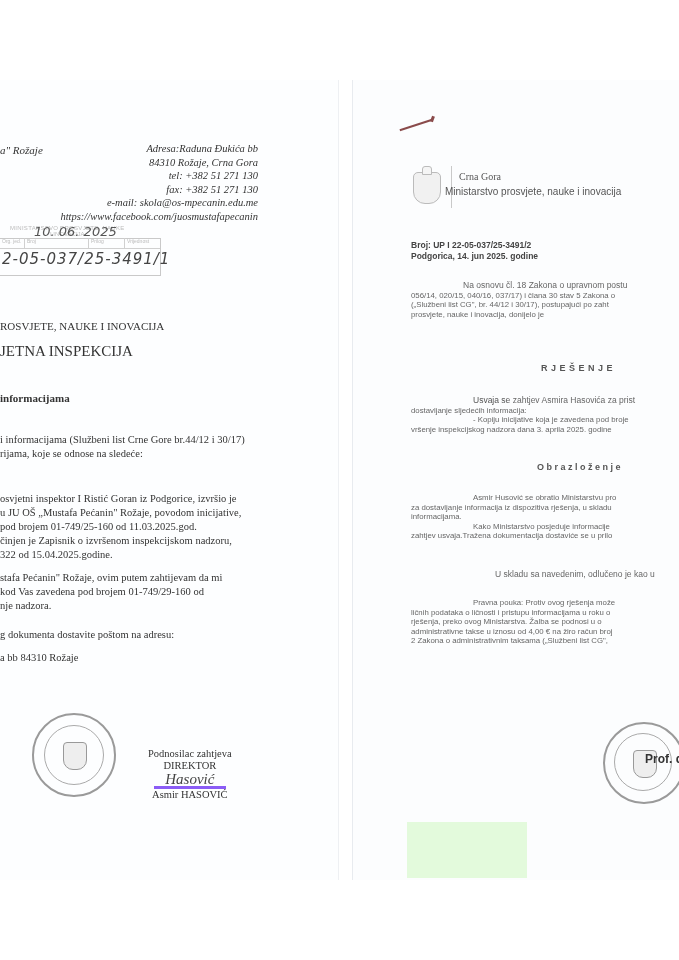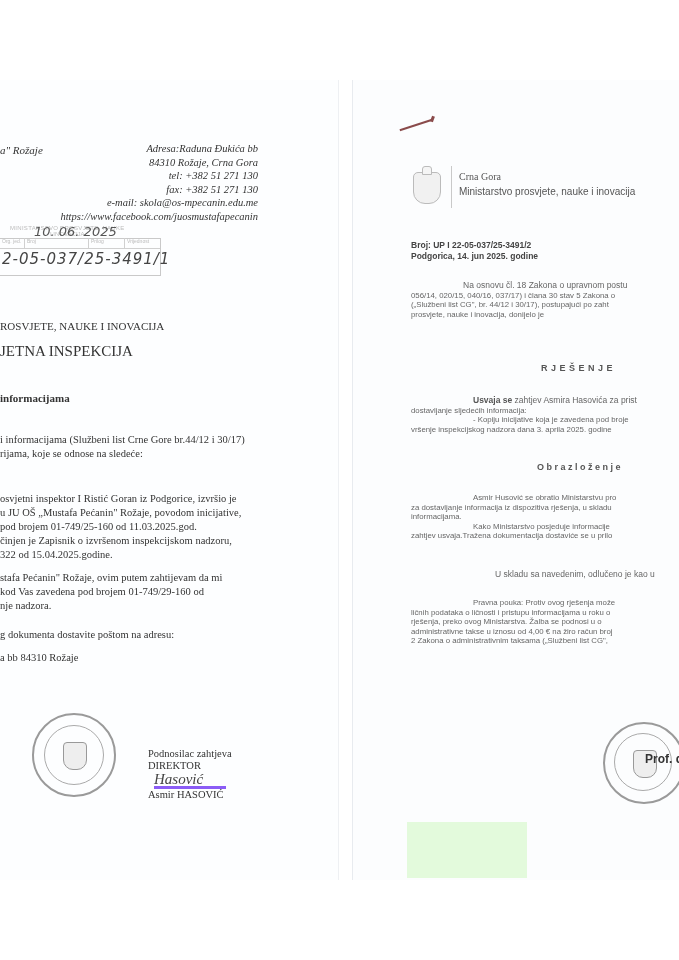--- a/index.html
+++ b/index.html
@@ -20,34 +20,34 @@
   .stamp-box .cell{position:absolute;top:13px;height:10px;border-left:1px solid #d0d0d0;font-family:"Liberation Sans",sans-serif;font-size:5px;color:#bbb;padding-left:2px;}
   .stamp-box .date{position:absolute;left:34px;top:-1px;font-family:"DejaVu Sans",sans-serif;font-size:13px;color:#555;font-style:italic;}
   .stamp-box .num{position:absolute;left:2px;top:25px;font-family:"DejaVu Sans",sans-serif;font-size:15px;color:#444;font-style:italic;letter-spacing:1px;}
   .l-recipient{left:0;top:240px;font-size:11px;color:#333;}
   .l-unit{left:0;top:263px;font-size:15px;color:#333;}
   .l-subject{left:0;top:312px;font-size:11px;font-weight:bold;color:#333;}
   .l-p{left:0;font-size:10.5px;color:#333;line-height:14px;}
   .seal{position:absolute;border-radius:50%;border:2px solid #9a9a9a;}
   .seal .inner{position:absolute;border-radius:50%;border:1px solid #aaa;}
   .seal .crest{position:absolute;left:50%;top:50%;width:22px;height:26px;margin-left:-11px;margin-top:-13px;border:1px solid #999;border-radius:4px 4px 10px 10px;background:#eee;}
-  .sign-block{left:148px;top:668px;text-align:left;font-size:10.5px;color:#333;line-height:12px;}
+  .sign-block{left:148px;top:668px;text-align:center;font-size:10.5px;color:#333;line-height:12px;}
   .sign-block .scrib{font-family:Liberation Serif, serif;font-style:italic;font-size:15px;color:#444;line-height:14px;border-bottom:3px solid #8b5cf6;margin:0 6px;}
   
   .r-tick{left:46px;top:44px;width:34px;height:2px;background:#8a4b4b;transform:rotate(-18deg);}
   .r-tick2{left:78px;top:36px;width:3px;height:6px;background:#8a4b4b;transform:rotate(20deg);}
   .r-crest{left:60px;top:92px;width:26px;height:30px;border:1px solid #bbb;border-radius:5px 5px 12px 12px;background:#f1f1f1;}
   .r-crest::before{content:"";position:absolute;left:8px;top:-7px;width:8px;height:7px;border:1px solid #bbb;border-radius:3px 3px 0 0;background:#f5f5f5;}
   .r-divider{left:98px;top:86px;width:1px;height:42px;background:#c9c9c9;}
   .r-org1{left:106px;top:91px;font-family:Liberation Serif, serif;font-size:10px;color:#555;}
-  .r-org2{left:106px;top:106px;font-family:"Liberation Sans",sans-serif;font-size:10px;color:#555;}
+  .r-org2{left:92px;top:106px;font-family:"Liberation Sans",sans-serif;font-size:10px;color:#555;}
   .r-ref{left:58px;top:160px;font-family:"Liberation Sans",sans-serif;font-size:8.5px;font-weight:bold;color:#444;line-height:11px;}
   .r-text{font-family:"Liberation Sans",sans-serif;font-size:7.8px;color:#666;line-height:9.5px;}
   .r-title{font-family:"Liberation Sans",sans-serif;font-size:9px;font-weight:bold;color:#555;letter-spacing:3.5px;}
-  .r-bold{font-weight:bold;color:#555;}
+  .r-bold{font-weight:normal;color:#555;}
   .green-note{left:54px;top:742px;width:120px;height:56px;background:#e3fadc;}
   .seal-r{left:250px;top:642px;width:78px;height:78px;}
   .prof{left:292px;top:672px;font-family:"Liberation Sans",sans-serif;font-size:12px;font-weight:bold;color:#333;}
 </style>
 </head>
 <body>
 
 <div class="page left">
   <div class="abs lh-school">a" Rožaje</div>
   <div class="abs lh-addr">

